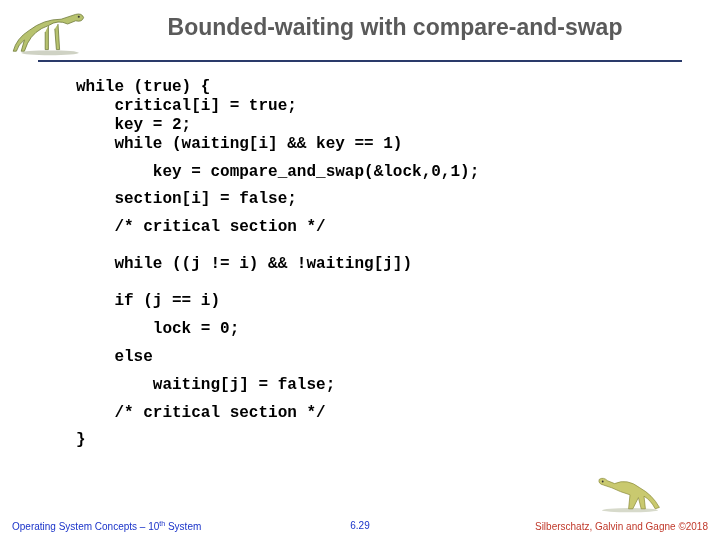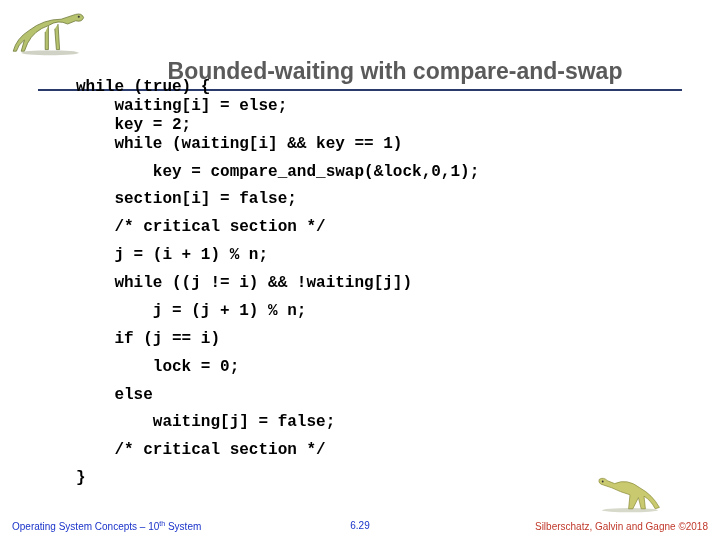--- a/index.html
+++ b/index.html
@@ -22,21 +22,20 @@
     flex-shrink: 0;
   }
   .title {
     flex: 1;
     text-align: center;
     font-size: 23px;
     font-weight: bold;
     color: #5a5a5a;
     padding-top: 6px;
     padding-right: 10px;
-    margin-top: 44px;
   }
   .rule {
     border: none;
     border-top: 2px solid #2a3a6a;
     margin: 4px 38px 0 38px;
   }
   .content {
     position: absolute;
     left: 76px;
     top: 78px;
@@ -81,35 +80,33 @@
     <path d="M82 8 Q90 6 92 12 Q90 18 82 16 L72 20 Q60 14 48 22 Q30 28 22 44 L18 54 L14 54 L18 40 Q10 46 8 54 L4 54 Q8 38 24 28 Q42 14 64 14 Z" fill="#b7c26f" stroke="#6e7a3a" stroke-width="1"></path>
     <circle cx="86" cy="11" r="1.3" fill="#333"></circle>
     <path d="M48 22 L48 52 L44 52 L44 30 M60 20 L62 52 L58 52 L56 26" fill="#b7c26f" stroke="#6e7a3a" stroke-width="1"></path>
   </svg>
   <div class="title">Bounded-waiting with compare-and-swap</div>
 </div>
 <hr class="rule">
 
 <div class="content">
   <div class="code">while (true) {</div>
-  <div class="code">    waiting[i] = else;</div>
+  <div class="code">    critical[i] = true;</div>
   <div class="code">    key = 2;</div>
   <div class="code">    while (waiting[i] &amp;&amp; key == 1)</div>
   <div class="gap"></div>
   <div class="code">        key = compare_and_swap(&amp;lock,0,1);</div>
   <div class="gap"></div>
   <div class="code">    section[i] = false;</div>
   <div class="gap"></div>
   <div class="code">    /* critical section */</div>
   <div class="gap"></div>
-  <div class="code">    j = (i + 1) % n;</div>
   <div class="gap"></div>
   <div class="code">    while ((j != i) &amp;&amp; !waiting[j])</div>
   <div class="gap"></div>
-  <div class="code">        j = (j + 1) % n;</div>
   <div class="gap"></div>
   <div class="code">    if (j == i)</div>
   <div class="gap"></div>
   <div class="code">        lock = 0;</div>
   <div class="gap"></div>
   <div class="code">    else</div>
   <div class="gap"></div>
   <div class="code">        waiting[j] = false;</div>
   <div class="gap"></div>
   <div class="code">    /* critical section */</div>

